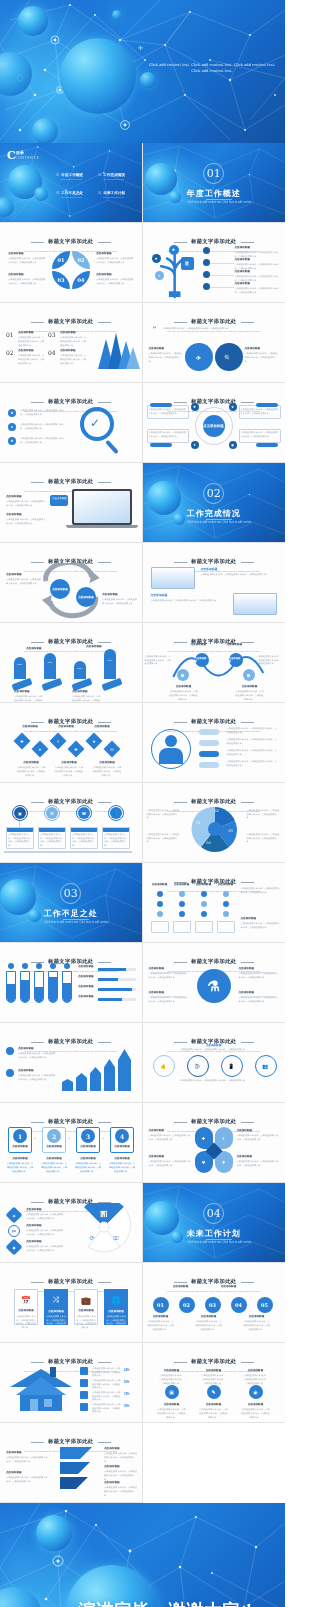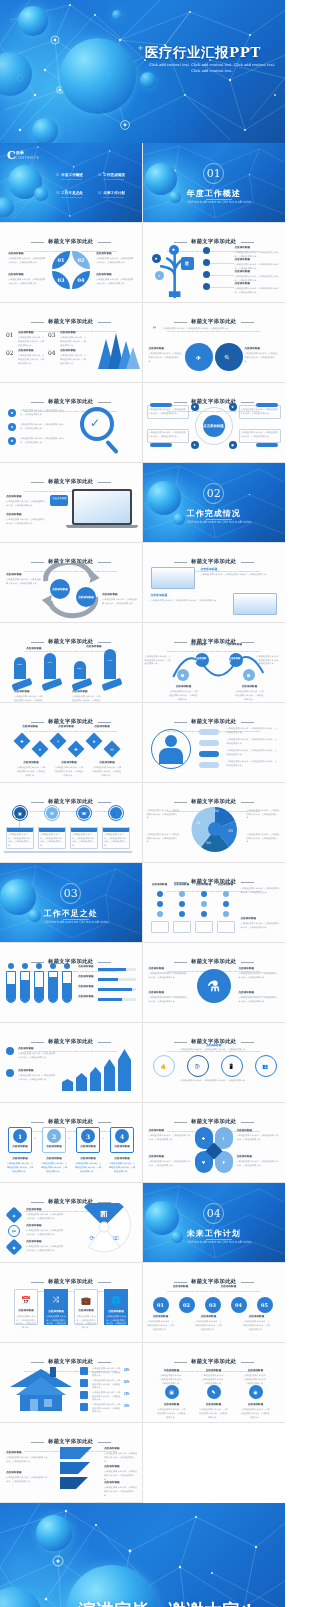--- a/index.html
+++ b/index.html
@@ -164,21 +164,20 @@
         </g>
       </svg>
       <div class="orb" style="left:18px;top:6px;width:30px;height:30px;"></div>
       <div class="orb" style="left:60px;top:38px;width:76px;height:76px;opacity:.95;"></div>
       <div class="orb" style="left:-12px;top:52px;width:44px;height:44px;opacity:.8;"></div>
       <div class="orb" style="left:140px;top:72px;width:16px;height:16px;opacity:.85;"></div>
       <div class="orb" style="left:112px;top:10px;width:10px;height:10px;opacity:.8;"></div>
       <div class="orb" style="left:32px;top:118px;width:26px;height:26px;opacity:.9;"></div>
     </div>
     <div class="cover-mark">✛</div>
-    <div class="cover-title">医疗行业汇报PPT</div>
     <div class="cover-sub">Click add content text. Click add content text. Click add content text. Click add content text.</div>
   </div>
 
   <div class="grid">
 
     <div class="cell">
       <div class="bluebg">
         <svg viewBox="0 0 142 80" preserveAspectRatio="none">
           <g stroke="rgba(255,255,255,.3)" stroke-width=".4" fill="none">
             <path d="M0 14 L38 4 L74 24 L110 8 L142 22"></path>

